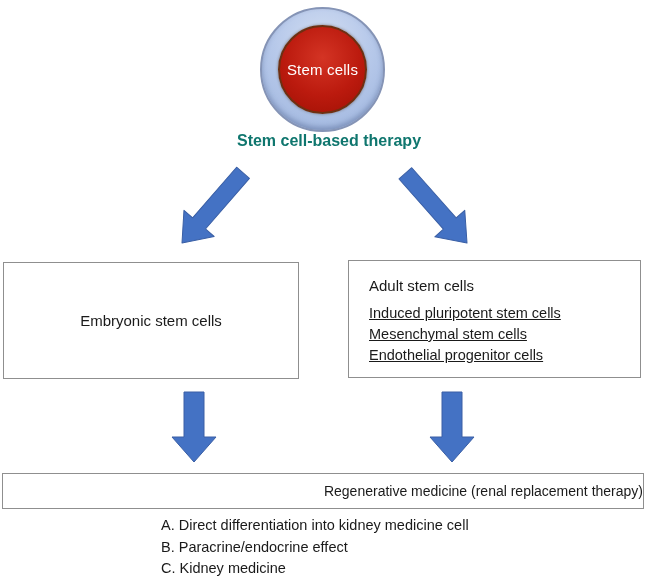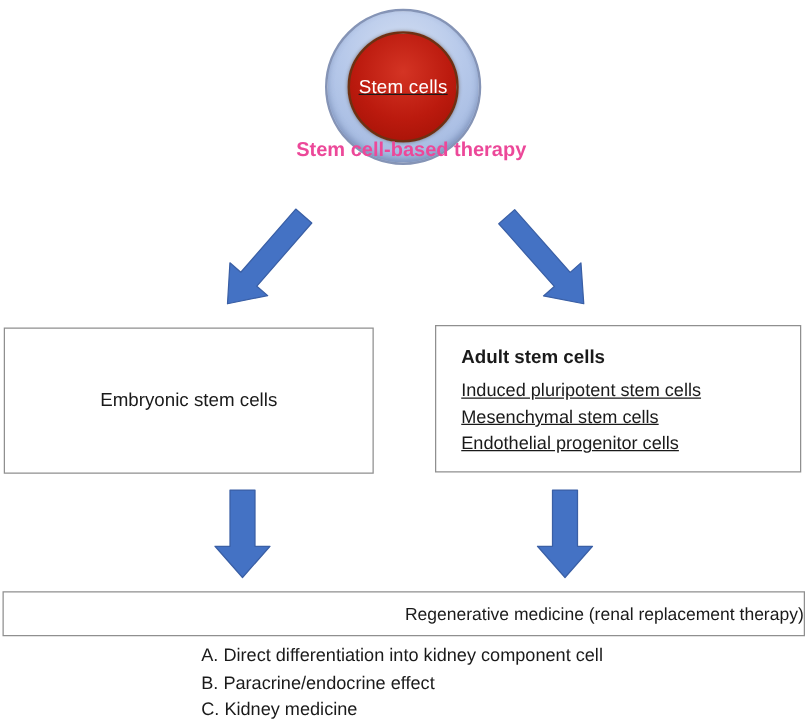--- a/index.html
+++ b/index.html
@@ -15,52 +15,52 @@
   .arrows-layer { position:absolute; left:0; top:0; width:649px; height:582px; }
   .arrows-layer polygon { stroke:#3a5fa5; stroke-width:1; stroke-linejoin:round; }
 
   .ring {
     position:absolute; left:260px; top:7px; width:125px; height:125px;
     border-radius:50%;
     background: radial-gradient(circle at 50% 28%, #d3def2 0%, #b7c9ea 45%, #9bb2dc 100%);
     border:2px solid #8594b6;
     box-sizing:border-box;
     box-shadow: inset 0 -3px 5px rgba(80,100,145,.45);
-    display:flex; align-items:center; justify-content:center;text-decoration:underline;
+    display:flex; align-items:center; justify-content:center;
   }
   .core {
     width:89px; height:89px; border-radius:50%;
     background: radial-gradient(circle at 50% 36%, #d43424 0%, #bb1a0e 55%, #9f1004 100%);
     border:2px solid #6e3012;
     box-sizing:border-box;
     box-shadow: 0 0 3px rgba(60,40,20,.55);
     display:flex; align-items:center; justify-content:center;
   }
   .core-label { color:#ffffff; font-size:15px; letter-spacing:.2px; }
 
   .diagram-title {
-    position:absolute; left:129px; top:112px; width:400px;
-    text-align:center; font-weight:bold; font-size:16px; color:#ec4899;
+    position:absolute; left:129px; top:132px; width:400px;
+    text-align:center; font-weight:bold; font-size:16px; color:#0f766e;
   }
 
   .box {
     position:absolute; background:#ffffff;
     border:1px solid #8f8f8f; box-sizing:border-box;
   }
   .left-box {
     left:3px; top:262px; width:296px; height:117px;
     display:flex; align-items:center; justify-content:center;
   }
   .left-box .box-title { font-weight:normal; font-size:15px; }
 
   .right-box {
     left:348px; top:260px; width:293px; height:118px;
     padding:16px 8px 0 20px;
   }
-  .right-box .box-title { font-weight:bold; font-size:15px; margin-bottom:9px; }
+  .right-box .box-title { font-weight:normal; font-size:15px; margin-bottom:9px; }
   .right-box .box-item { font-size:14.5px; line-height:21px;text-decoration:underline; }
 
   .bottom-box {
     left:2px; top:473px; width:642px; height:36px;
     display:flex; align-items:center; justify-content:flex-end;
     font-size:14px;
   }
 
   .mechanisms {
     position:absolute; left:161px; top:515px;
@@ -96,18 +96,18 @@
     <div class="box-item">Induced pluripotent stem cells</div>
     <div class="box-item">Mesenchymal stem cells</div>
     <div class="box-item">Endothelial progenitor cells</div>
   </div>
 
   <div class="box bottom-box">
     <span>Regenerative medicine (renal replacement therapy)</span>
   </div>
 
   <div class="mechanisms">
-    <div>A. Direct differentiation into kidney component cell</div>
+    <div>A. Direct differentiation into kidney medicine cell</div>
     <div>B. Paracrine/endocrine effect</div>
     <div>C. Kidney medicine</div>
   </div>
 
 </div>
 
 </body></html>

